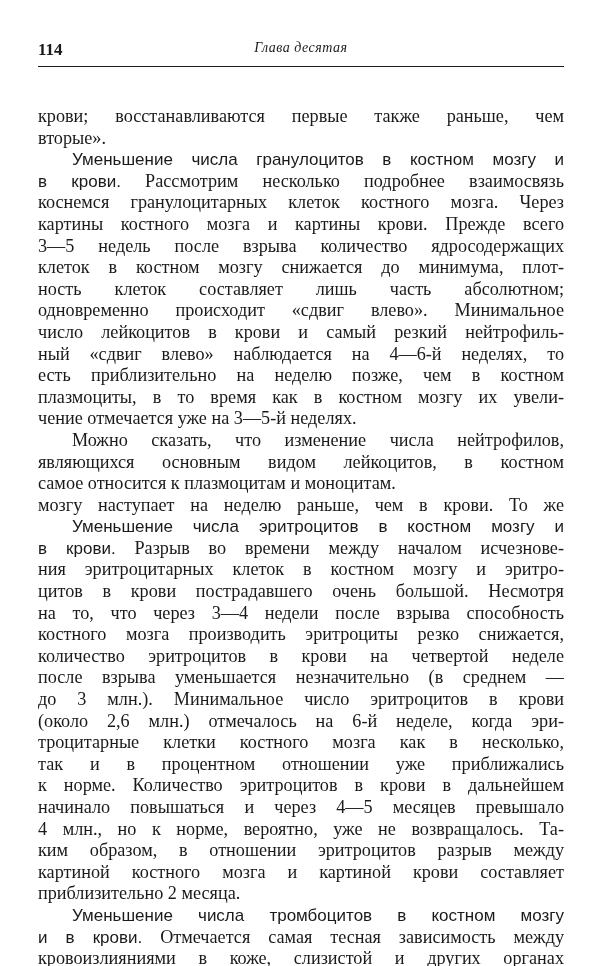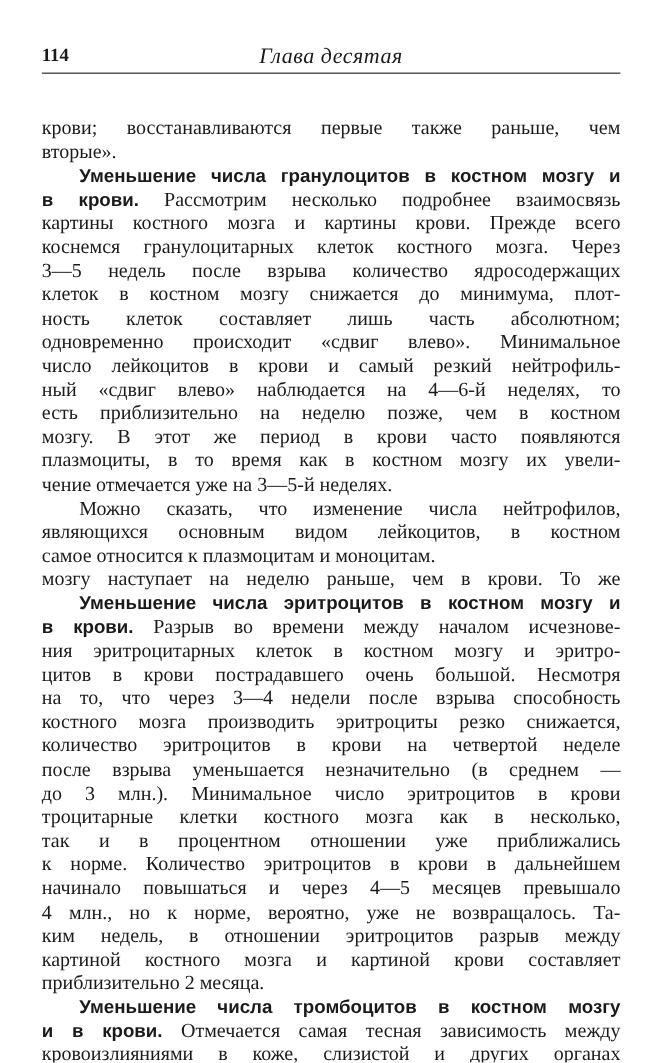--- a/index.html
+++ b/index.html
@@ -2,75 +2,75 @@
 <html><head>
 <meta charset="utf-8">
 <style>
   html, body { margin: 0; padding: 0; background: #ffffff; }
   body { width: 600px; height: 966px; position: relative; overflow: hidden; }
   .page { position: absolute; left: 38px; top: 0; width: 526px; color: #1a1a1a;
           font-family: "Liberation Serif", "DejaVu Serif", serif; }
   .header { position: absolute; top: 40px; left: 0; width: 526px; height: 24px; }
   .page-num { position: absolute; left: 0; top: 0; font-size: 17px; font-weight: bold; }
   .running-title { position: absolute; left: 0; width: 526px; top: 0; text-align: center;
-          font-style: italic; font-size: 20px; letter-spacing: 0.5px; }
+          font-style: italic; font-size: 14px; letter-spacing: 0.5px; }
   .rule { position: absolute; top: 66px; left: 0; width: 526px; height: 0;
           border-top: 1.6px solid #1a1a1a; }
   .body { position: absolute; top: 82px; left: 0; width: 526px; margin-top: 24px; }
   .line { height: 21.6px; line-height: 21.6px; font-size: 18.2px;
           text-align: justify; text-align-last: justify; white-space: nowrap; overflow: visible; }
   .line.last { text-align-last: left; }
   .line.indent { padding-left: 34px; }
-  .b { font-weight: bold; font-family: "Liberation Sans", "DejaVu Sans", sans-serif; font-size: 17px; }
+  .b { font-weight: normal; font-family: "Liberation Sans", "DejaVu Sans", sans-serif; font-size: 17px; }
   .line span { }
 </style>
 </head>
 <body>
 
 <div class="page">
   <div class="header">
     <span class="page-num">114</span>
     <span class="running-title">Глава десятая</span>
   </div>
   <div class="rule"></div>
   <div class="body" id="body">
       <div class="line"><span>крови; восстанавливаются первые также раньше, чем</span></div>
       <div class="line last"><span>вторые».</span></div>
       <div class="line indent"><span class="b">Уменьшение числа гранулоцитов в костном мозгу и</span></div>
       <div class="line"><span class="b">в крови.</span><span> Рассмотрим несколько подробнее взаимосвязь</span></div>
+      <div class="line"><span>коснемся гранулоцитарных клеток костного мозга. Через</span></div>
       <div class="line"><span>картины костного мозга и картины крови. Прежде всего</span></div>
-      <div class="line"><span>коснемся гранулоцитарных клеток костного мозга. Через</span></div>
       <div class="line"><span>3—5 недель после взрыва количество ядросодержащих</span></div>
       <div class="line"><span>клеток в костном мозгу снижается до минимума, плот-</span></div>
       <div class="line"><span>ность клеток составляет лишь часть абсолютном;</span></div>
       <div class="line"><span>одновременно происходит «сдвиг влево». Минимальное</span></div>
       <div class="line"><span>число лейкоцитов в крови и самый резкий нейтрофиль-</span></div>
       <div class="line"><span>ный «сдвиг влево» наблюдается на 4—6-й неделях, то</span></div>
       <div class="line"><span>есть приблизительно на неделю позже, чем в костном</span></div>
-      <div class="line"><span>мозгу. В этот же период в крови часто появляются</span></div>
       <div class="line"><span>плазмоциты, в то время как в костном мозгу их увели-</span></div>
       <div class="line last"><span>чение отмечается уже на 3—5-й неделях.</span></div>
       <div class="line indent"><span>Можно сказать, что изменение числа нейтрофилов,</span></div>
       <div class="line"><span>являющихся основным видом лейкоцитов, в костном</span></div>
       <div class="line last"><span>самое относится к плазмоцитам и моноцитам.</span></div>
       <div class="line"><span>мозгу наступает на неделю раньше, чем в крови. То же</span></div>
       <div class="line indent"><span class="b">Уменьшение числа эритроцитов в костном мозгу и</span></div>
       <div class="line"><span class="b">в крови.</span><span> Разрыв во времени между началом исчезнове-</span></div>
       <div class="line"><span>ния эритроцитарных клеток в костном мозгу и эритро-</span></div>
       <div class="line"><span>цитов в крови пострадавшего очень большой. Несмотря</span></div>
       <div class="line"><span>на то, что через 3—4 недели после взрыва способность</span></div>
       <div class="line"><span>костного мозга производить эритроциты резко снижается,</span></div>
       <div class="line"><span>количество эритроцитов в крови на четвертой неделе</span></div>
       <div class="line"><span>после взрыва уменьшается незначительно (в среднем —</span></div>
       <div class="line"><span>до 3 млн.). Минимальное число эритроцитов в крови</span></div>
+      <div class="line"><span>(около 2,6 млн.) отмечалось на 6-й неделе, когда эри-</span></div>
       <div class="line"><span>троцитарные клетки костного мозга как в несколько,</span></div>
       <div class="line"><span>так и в процентном отношении уже приближались</span></div>
       <div class="line"><span>к норме. Количество эритроцитов в крови в дальнейшем</span></div>
       <div class="line"><span>начинало повышаться и через 4—5 месяцев превышало</span></div>
       <div class="line"><span>4 млн., но к норме, вероятно, уже не возвращалось. Та-</span></div>
-      <div class="line"><span>ким недель, в отношении эритроцитов разрыв между</span></div>
+      <div class="line"><span>ким образом, в отношении эритроцитов разрыв между</span></div>
       <div class="line"><span>картиной костного мозга и картиной крови составляет</span></div>
       <div class="line last"><span>приблизительно 2 месяца.</span></div>
       <div class="line indent"><span class="b">Уменьшение числа тромбоцитов в костном мозгу</span></div>
       <div class="line"><span class="b">и в крови.</span><span> Отмечается самая тесная зависимость между</span></div>
       <div class="line"><span>кровоизлияниями в коже, слизистой и других органах</span></div>
     </div>
 </div>
 
 </body></html>

